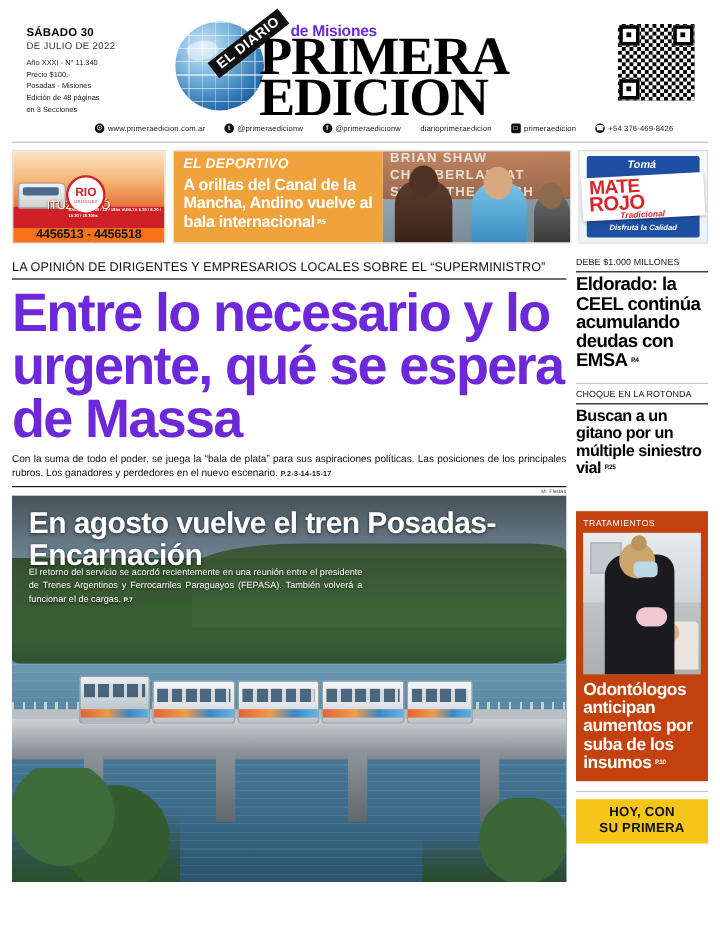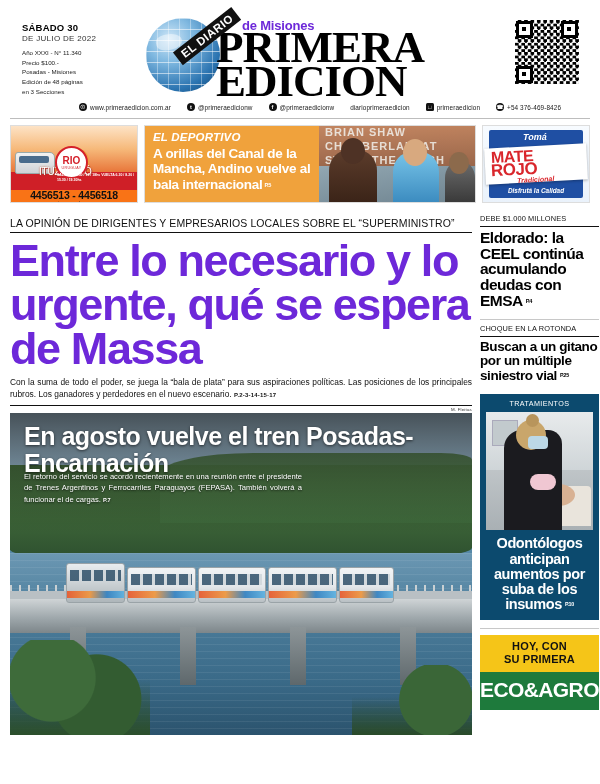--- a/index.html
+++ b/index.html
@@ -319,21 +319,21 @@
     color:#000; padding:3px 0 4px;
   }
   .side-head .pg{ font-size:5.6px; font-weight:bold; vertical-align:3px; margin-left:3px;}
   .side-head2{
     font-size:13.5px; font-weight:bold; line-height:1.08; letter-spacing:-.4px;
     color:#000; padding:3px 0 4px;
   }
   .side-head2 .pg{ font-size:5.4px; font-weight:bold; vertical-align:3px; margin-left:3px;}
 
   .card-treat{
-    background:#0c4a6e; padding:5px 6px 7px; margin-top:7px;text-align:center;
+    background:#c2410c; padding:5px 6px 7px; margin-top:24px;
   }
   .ct-kicker{ color:#fff; font-size:7.2px; letter-spacing:.4px; padding-bottom:4px;}
   .ct-photo{
     width:100%; height:118px; position:relative; overflow:hidden;
     background: linear-gradient(#d4d8da, #a9b0b4);
   }
   .ct-room{position:absolute;left:0;right:0;top:0;height:58px;background:linear-gradient(#e8ebec,#cfd5d8);}
   .ct-cab{position:absolute;left:6px;top:8px;width:26px;height:26px;background:#c2cacd;border:1px solid #aab;}
   .ct-dentist{position:absolute;left:18px;top:18px;width:58px;height:100px;background:#1b1b1f;border-radius:18px 14px 0 0;}
   .ct-hair{position:absolute;left:30px;top:8px;width:30px;height:30px;border-radius:50%;background:#c9a66b;}
@@ -555,19 +555,18 @@
         </div>
       </div>
 
       <div class="promo">
         <div class="promo-rule"></div>
         <div class="promo-box">
           <div class="promo-top">
             <div>HOY, CON</div>
             <div>SU PRIMERA</div>
           </div>
-          <div class="promo-bot">ECO&amp;AGRO</div>
         </div>
       </div>
 
     </div>
   </div>
 </div>
 
 </body></html>

